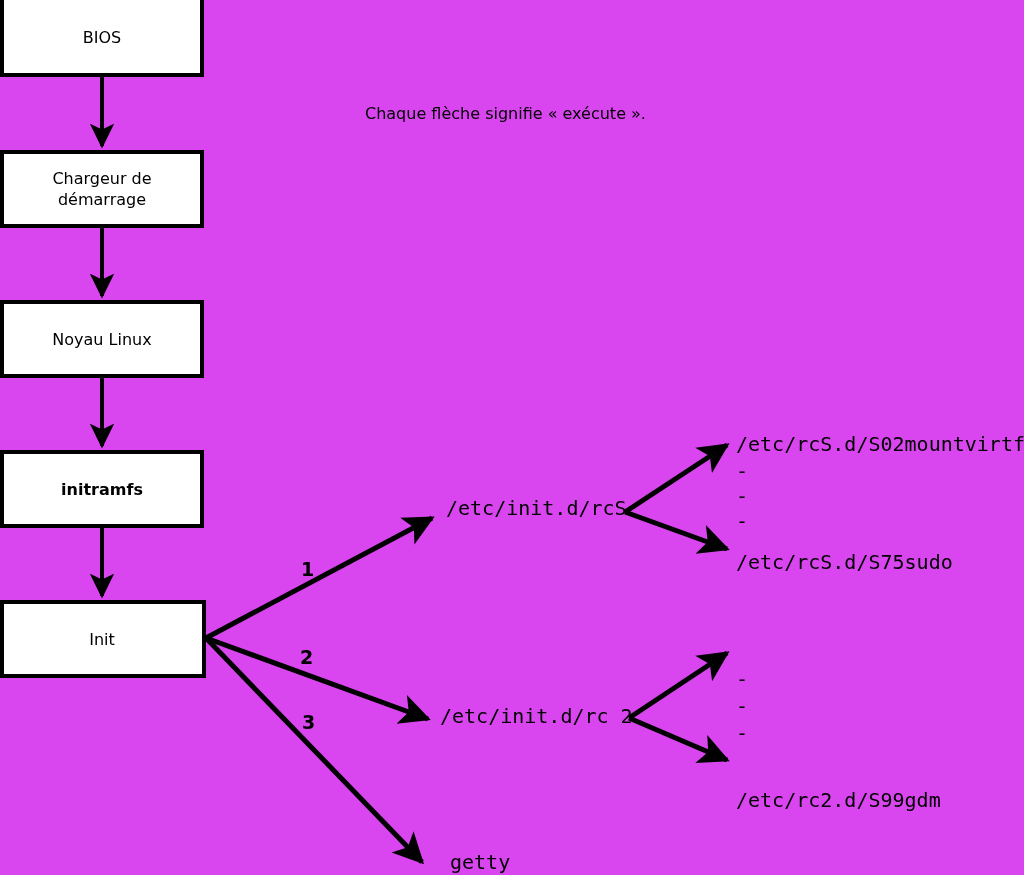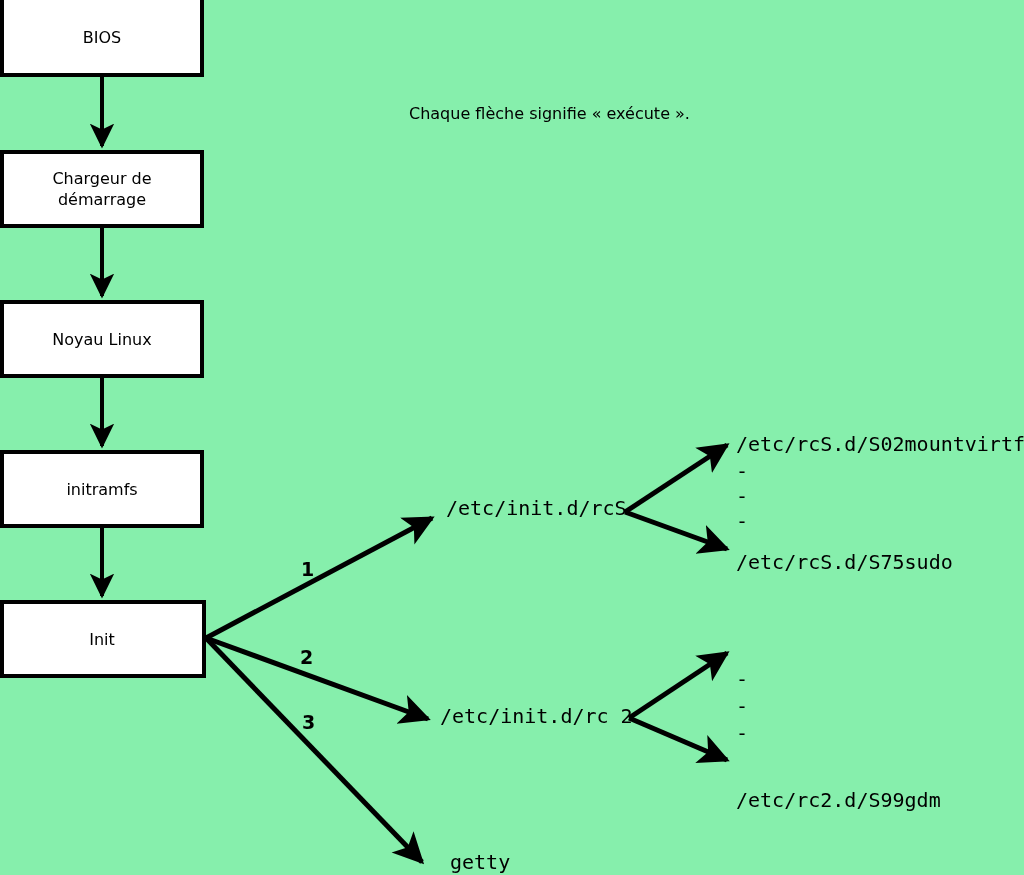--- a/index.html
+++ b/index.html
@@ -4,21 +4,21 @@
 <style>
   html, body {
     margin: 0;
     padding: 0;
     background: #ffffff;
   }
   #stage {
     position: relative;
     width: 1024px;
     height: 875px;
-    background: #86efac;
+    background: #d946ef;
     overflow: hidden;
     font-family: "DejaVu Sans", sans-serif;
   }
   svg.layer {
     position: absolute;
     left: 0;
     top: 0;
     width: 1024px;
     height: 875px;
   }
@@ -103,24 +103,24 @@
     <line x1="625" y1="512" x2="727" y2="549" stroke="#000000" stroke-width="5" marker-end="url(#arrowhead)"></line>
 
     <line x1="629" y1="718" x2="727" y2="653" stroke="#000000" stroke-width="5" marker-end="url(#arrowhead)"></line>
     <line x1="629" y1="718" x2="727" y2="760" stroke="#000000" stroke-width="5" marker-end="url(#arrowhead)"></line>
   </svg>
 
   <div class="box-label" style="left:0px;   top:-2px;  width:204px; height:79px;">BIOS</div>
   <div class="box-label" style="left:0px;   top:300px; width:204px; height:78px;">Noyau Linux</div>
   <div class="box-label" style="left:0px;   top:150px; width:204px; height:78px;">Chargeur de
 démarrage</div>
-  <div class="box-label" style="left:0px;   top:450px; width:204px; height:78px;">initramfs</div>
+  <div class="box-label" style="left:0px;   top:450px; width:204px; height:78px;font-weight:bold;">initramfs</div>
   <div class="box-label" style="left:0px;   top:600px; width:204px; height:78px;">Init</div>
 
-  <div class="note-text" style="left:365px; top:104px;margin-left:44px;">Chaque flèche signifie « exécute ».</div>
+  <div class="note-text" style="left:365px; top:104px;">Chaque flèche signifie « exécute ».</div>
 
   <div class="num-label" style="left:301px; top:560px;">1</div>
   <div class="num-label" style="left:300px; top:648px;">2</div>
   <div class="num-label" style="left:302px; top:713px;">3</div>
 
   <div class="mono-label" style="left:446px; top:498px;">/etc/init.d/rcS</div>
   <div class="mono-label" style="left:440px; top:706px;">/etc/init.d/rc 2</div>
   <div class="mono-label" style="left:450px; top:852px;text-align:center;">getty</div>
   <div class="mono-label" style="left:736px; top:434px;">/etc/rcS.d/S02mountvirtfs</div>
   <div class="mono-label" style="left:736px; top:552px;text-align:center;">/etc/rcS.d/S75sudo</div>

